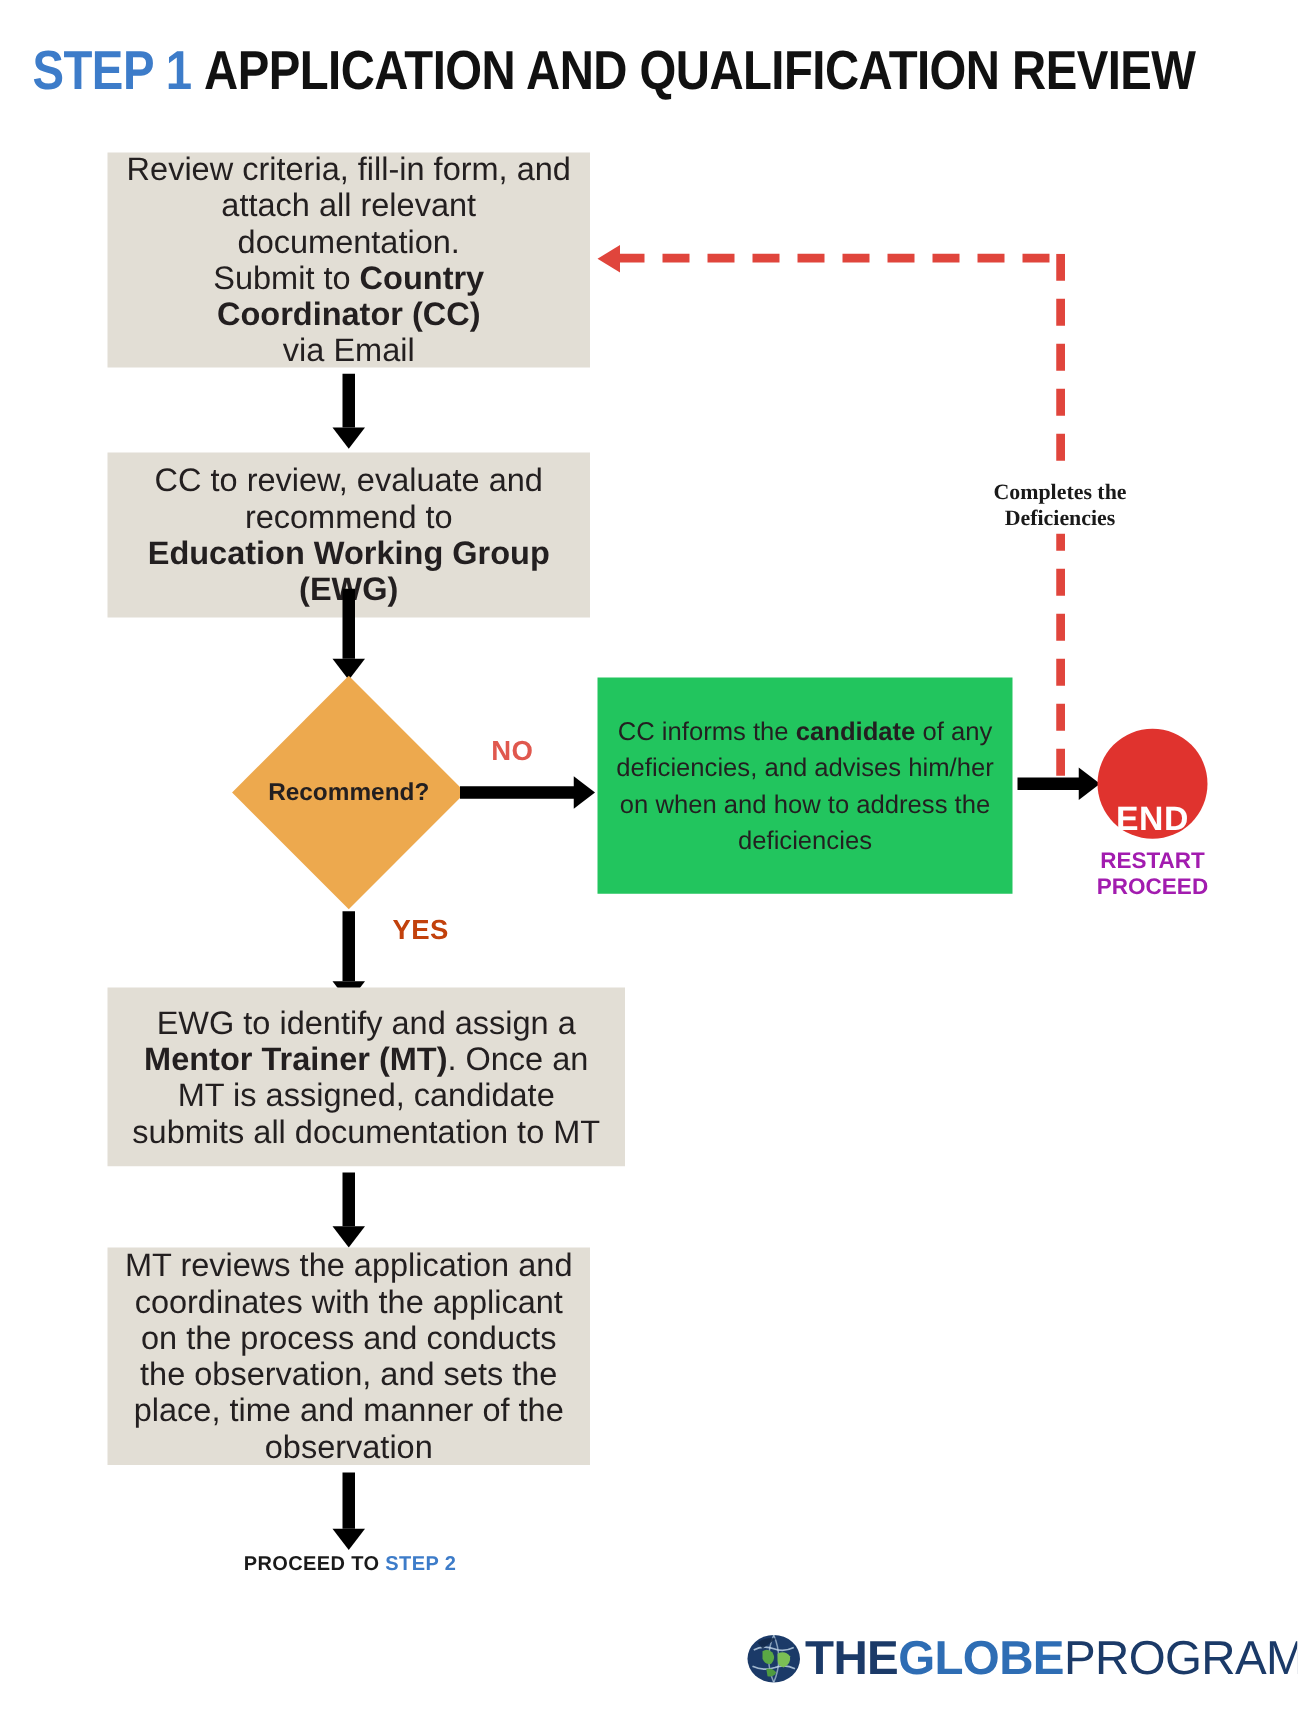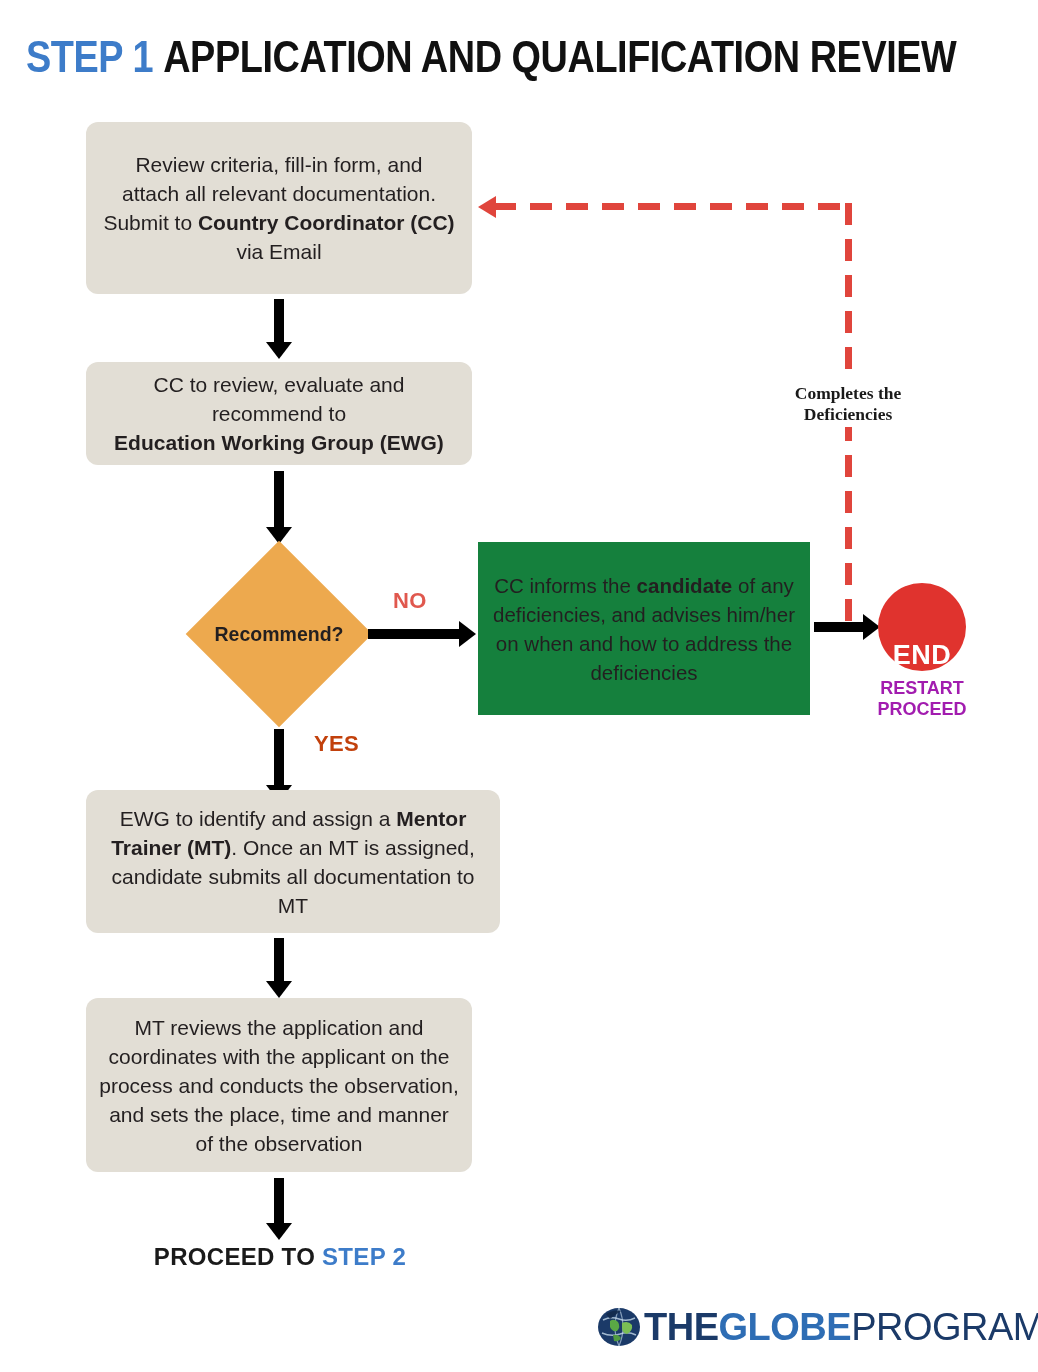--- a/index.html
+++ b/index.html
@@ -41,31 +41,30 @@
 
   
   .proc-box {
     position: absolute;
     background: #e2ded5;
     color: #231f20;
     display: flex;
     align-items: center;
     justify-content: center;
     text-align: center;
-    font-size: 21px;
+    font-size: 26px;
     line-height: 29px;
     box-sizing: border-box;
     padding: 4px 12px;
-    border-radius: 12px;
   }
   .proc-box .bold { font-weight: bold; }
 
   .pink-box {
     position: absolute;
-    background: #15803d;
+    background: #22c55e;
     color: #231f20;
     display: flex;
     align-items: center;
     justify-content: center;
     text-align: center;
     font-size: 20.5px;
     line-height: 29px;
     box-sizing: border-box;
     padding: 4px 14px;
   }
@@ -233,21 +232,21 @@
 
   
   #proceed {
     position: absolute;
     left: 120px;
     top: 1243px;
     width: 320px;
     text-align: center;
     font-family: "Liberation Sans Narrow", "Liberation Sans", sans-serif;
     font-weight: bold;
-    font-size: 24px;
+    font-size: 16px;
     letter-spacing: 0.3px;
     color: #1a1a1a;
   }
   #proceed .step-blue { color: #3d7cc9; }
 
   
   #logo {
     position: absolute;
     left: 597px;
     top: 1306px;
@@ -287,21 +286,21 @@
       <span>Submit to </span><span class="bold">Country Coordinator (CC)</span><br>
       <span>via Email</span>
     </div>
   </div>
 
   <div class="v-arrow" id="arrow-submit-ccreview" style="left:266px; top:299px; height:60px;">
     <div class="shaft" style="height:43px;"></div>
     <div class="head"></div>
   </div>
 
-  <div class="proc-box" id="box-ccreview" style="left:86px; top:362px; width:386px; height:103px;">
+  <div class="proc-box" id="box-ccreview" style="left:86px; top:362px; width:386px; height:132px;">
     <div>
       <span>CC to review, evaluate and</span><br>
       <span>recommend to</span><br>
       <span class="bold">Education Working Group (EWG)</span>
     </div>
   </div>
 
   <div class="v-arrow" id="arrow-ccreview-decision" style="left:266px; top:471px; height:73px;">
     <div class="shaft" style="height:56px;"></div>
     <div class="head"></div>

